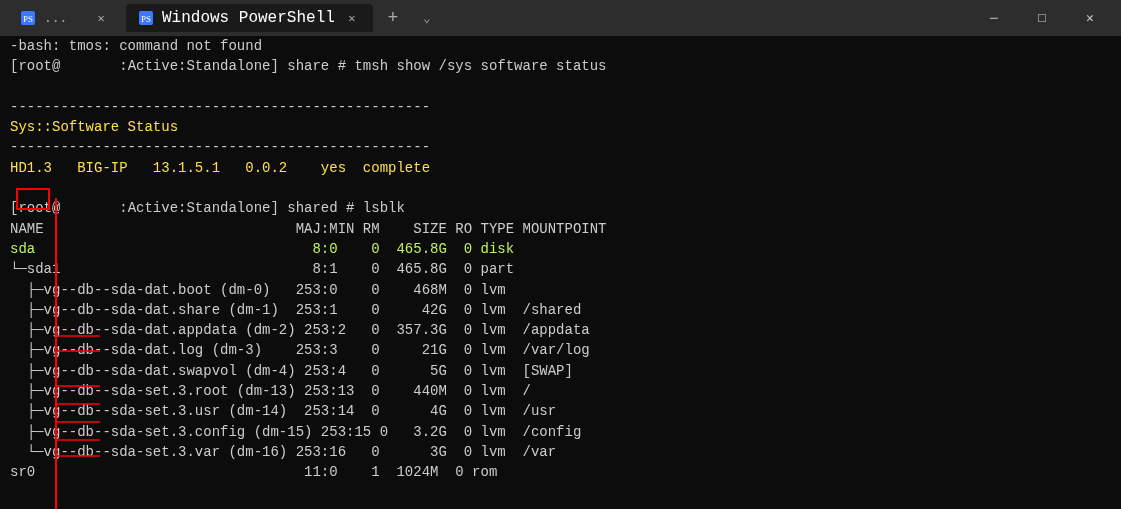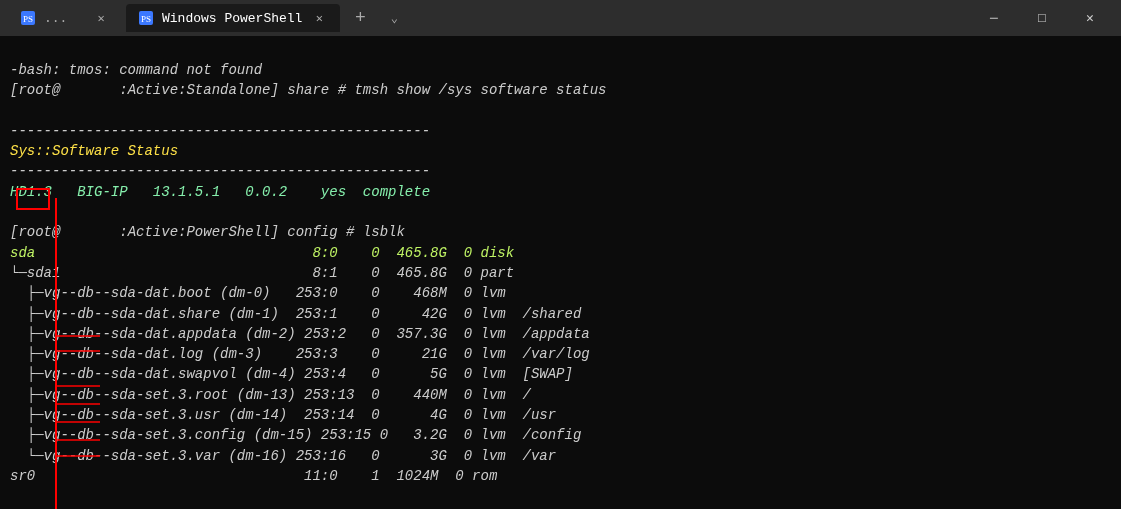--- a/index.html
+++ b/index.html
@@ -100,25 +100,24 @@
       cursor: pointer;
       border-radius: 4px;
     }
 
     
     .terminal {
       background: #0c0c0c;
       color: #cccccc;
       font-size: 14px;
       line-height: 1.45;
-      padding: 24px 10px;
+      padding: 0 10px;
       height: calc(509px - 36px);
       overflow: hidden;
       position: relative;
-      font-style: italic;
     }
 
     .line { white-space: pre; }
 
     
     .highlight-box {
       position: absolute;
       border: 2px solid #ff0000;
       pointer-events: none;
     }
@@ -147,21 +146,21 @@
       <div class="tab-close">✕</div>
     </div>
 
     <div class="tab active">
       <div class="tab-icon">
         <svg width="14" height="14" viewBox="0 0 14 14">
           <rect width="14" height="14" fill="#3b78ff" rx="2"></rect>
           <text x="2" y="11" font-size="9" fill="white" font-family="Consolas">PS</text>
         </svg>
       </div>
-      <span style="font-size:13px;">Windows PowerShell</span>
+      <span style="font-size:16px;">Windows PowerShell</span>
       <div class="tab-close">✕</div>
     </div>
 
     <div class="new-tab-btn">+</div>
 
     <div class="dropdown-btn">
       <span>⌄</span>
     </div>
 
     <div class="titlebar-controls">
@@ -171,23 +170,24 @@
     </div>
   </div>
 
   <div class="terminal">
     <div class="line" style="color:#cccccc;">-bash: tmos: command not found</div>
     <div class="line"><span style="color:#cccccc;">[root@</span><span style="color:#5a5a5a;">       </span><span style="color:#cccccc;">:Active:Standalone] share # tmsh show /sys software status</span></div>
     <div class="line">&nbsp;</div>
     <div class="line" style="color:#cccccc;">--------------------------------------------------</div>
     <div class="line" style="color:#fde047;">Sys::Software Status</div>
     <div class="line" style="color:#cccccc;">--------------------------------------------------</div>
-    <div class="line" style="color:#86efac;">HD1.3   BIG-IP   13.1.5.1   0.0.2    yes  complete</div>
+    <div class="line" style="color:#fde047;">HD1.3   BIG-IP   13.1.5.1   0.0.2    yes  complete</div>
     <div class="line">&nbsp;</div>
-    <div class="line"><span style="color:#cccccc;">[root@</span><span style="color:#5a5a5a;">       </span><span style="color:#cccccc;">:Active:PowerShell] config # lsblk</span></div>
+    <div class="line"><span style="color:#cccccc;">[root@</span><span style="color:#5a5a5a;">       </span><span style="color:#cccccc;">:Active:Standalone] shared # lsblk</span></div>
+    <div class="line" style="color:#cccccc;">NAME                              MAJ:MIN RM    SIZE RO TYPE MOUNTPOINT</div>
     <div class="line" style="color:#bef264;">sda                                 8:0    0  465.8G  0 disk</div>
     <div class="line" style="color:#cccccc;">└─sda1                              8:1    0  465.8G  0 part</div>
     <div class="line" style="color:#cccccc;">  ├─vg--db--sda-dat.boot (dm-0)   253:0    0    468M  0 lvm</div>
     <div class="line" style="color:#cccccc;">  ├─vg--db--sda-dat.share (dm-1)  253:1    0     42G  0 lvm  /shared</div>
     <div class="line" style="color:#cccccc;">  ├─vg--db--sda-dat.appdata (dm-2) 253:2   0  357.3G  0 lvm  /appdata</div>
     <div class="line" style="color:#cccccc;">  ├─vg--db--sda-dat.log (dm-3)    253:3    0     21G  0 lvm  /var/log</div>
     <div class="line" style="color:#cccccc;">  ├─vg--db--sda-dat.swapvol (dm-4) 253:4   0      5G  0 lvm  [SWAP]</div>
     <div class="line" style="color:#cccccc;">  ├─vg--db--sda-set.3.root (dm-13) 253:13  0    440M  0 lvm  /</div>
     <div class="line" style="color:#cccccc;">  ├─vg--db--sda-set.3.usr (dm-14)  253:14  0      4G  0 lvm  /usr</div>
     <div class="line" style="color:#cccccc;">  ├─vg--db--sda-set.3.config (dm-15) 253:15 0   3.2G  0 lvm  /config</div>

